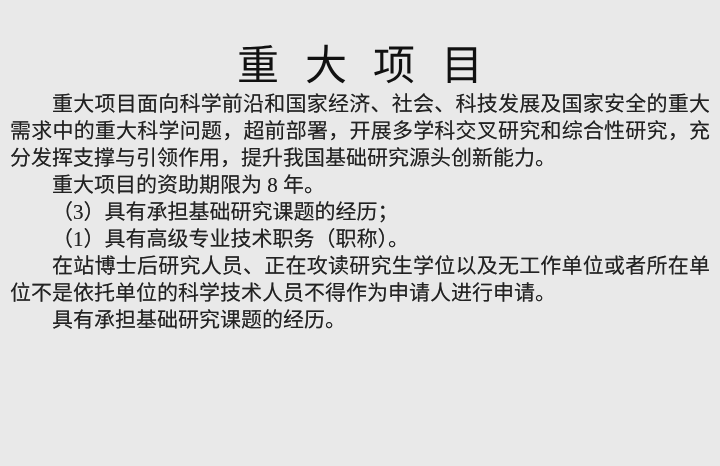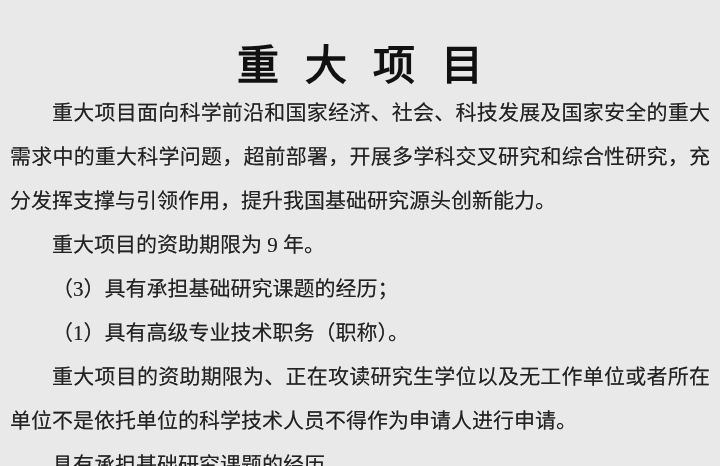--- a/index.html
+++ b/index.html
@@ -21,52 +21,52 @@
     overflow: hidden;
   }
   .doc-title {
     margin: 0;
     padding-top: 42px;
     height: 48px;
     text-align: center;
     font-family: "Liberation Serif", "DejaVu Serif", serif;
     font-size: 42px;
     line-height: 48px;
-    font-weight: bold;
+    font-weight: normal;
     color: var(--title-color);
     letter-spacing: 0.62em;
     text-indent: 0.62em; 
     white-space: nowrap;
   }
   .doc-body {
     margin: 43px 10px 0 10px;
     width: 700px;
   }
   .doc-body p {
     margin: 0;
     font-size: 21px;
-    line-height: 44px;
+    line-height: 27px;
     color: var(--text);
     text-align: justify;
     text-indent: 2em;
     word-break: break-all;
     line-break: strict;
     
     text-shadow: 0 0 0.4px rgba(34,34,34,0.55);
   }
 </style>
 </head>
 <body>
 
 <div class="page">
 
   <h1 class="doc-title">重大项目</h1>
 
   <div class="doc-body">
     <p>重大项目面向科学前沿和国家经济、社会、科技发展及国家安全的重大需求中的重大科学问题，超前部署，开展多学科交叉研究和综合性研究，充分发挥支撑与引领作用，提升我国基础研究源头创新能力。</p>
-    <p>重大项目的资助期限为 9 年。</p>
+    <p>重大项目的资助期限为 8 年。</p>
     <p>（3）具有承担基础研究课题的经历；</p>
     <p>（1）具有高级专业技术职务（职称）。</p>
-    <p>重大项目的资助期限为、正在攻读研究生学位以及无工作单位或者所在单位不是依托单位的科学技术人员不得作为申请人进行申请。</p>
+    <p>在站博士后研究人员、正在攻读研究生学位以及无工作单位或者所在单位不是依托单位的科学技术人员不得作为申请人进行申请。</p>
     <p>具有承担基础研究课题的经历。</p>
   </div>
 
 </div>
 
 </body></html>

